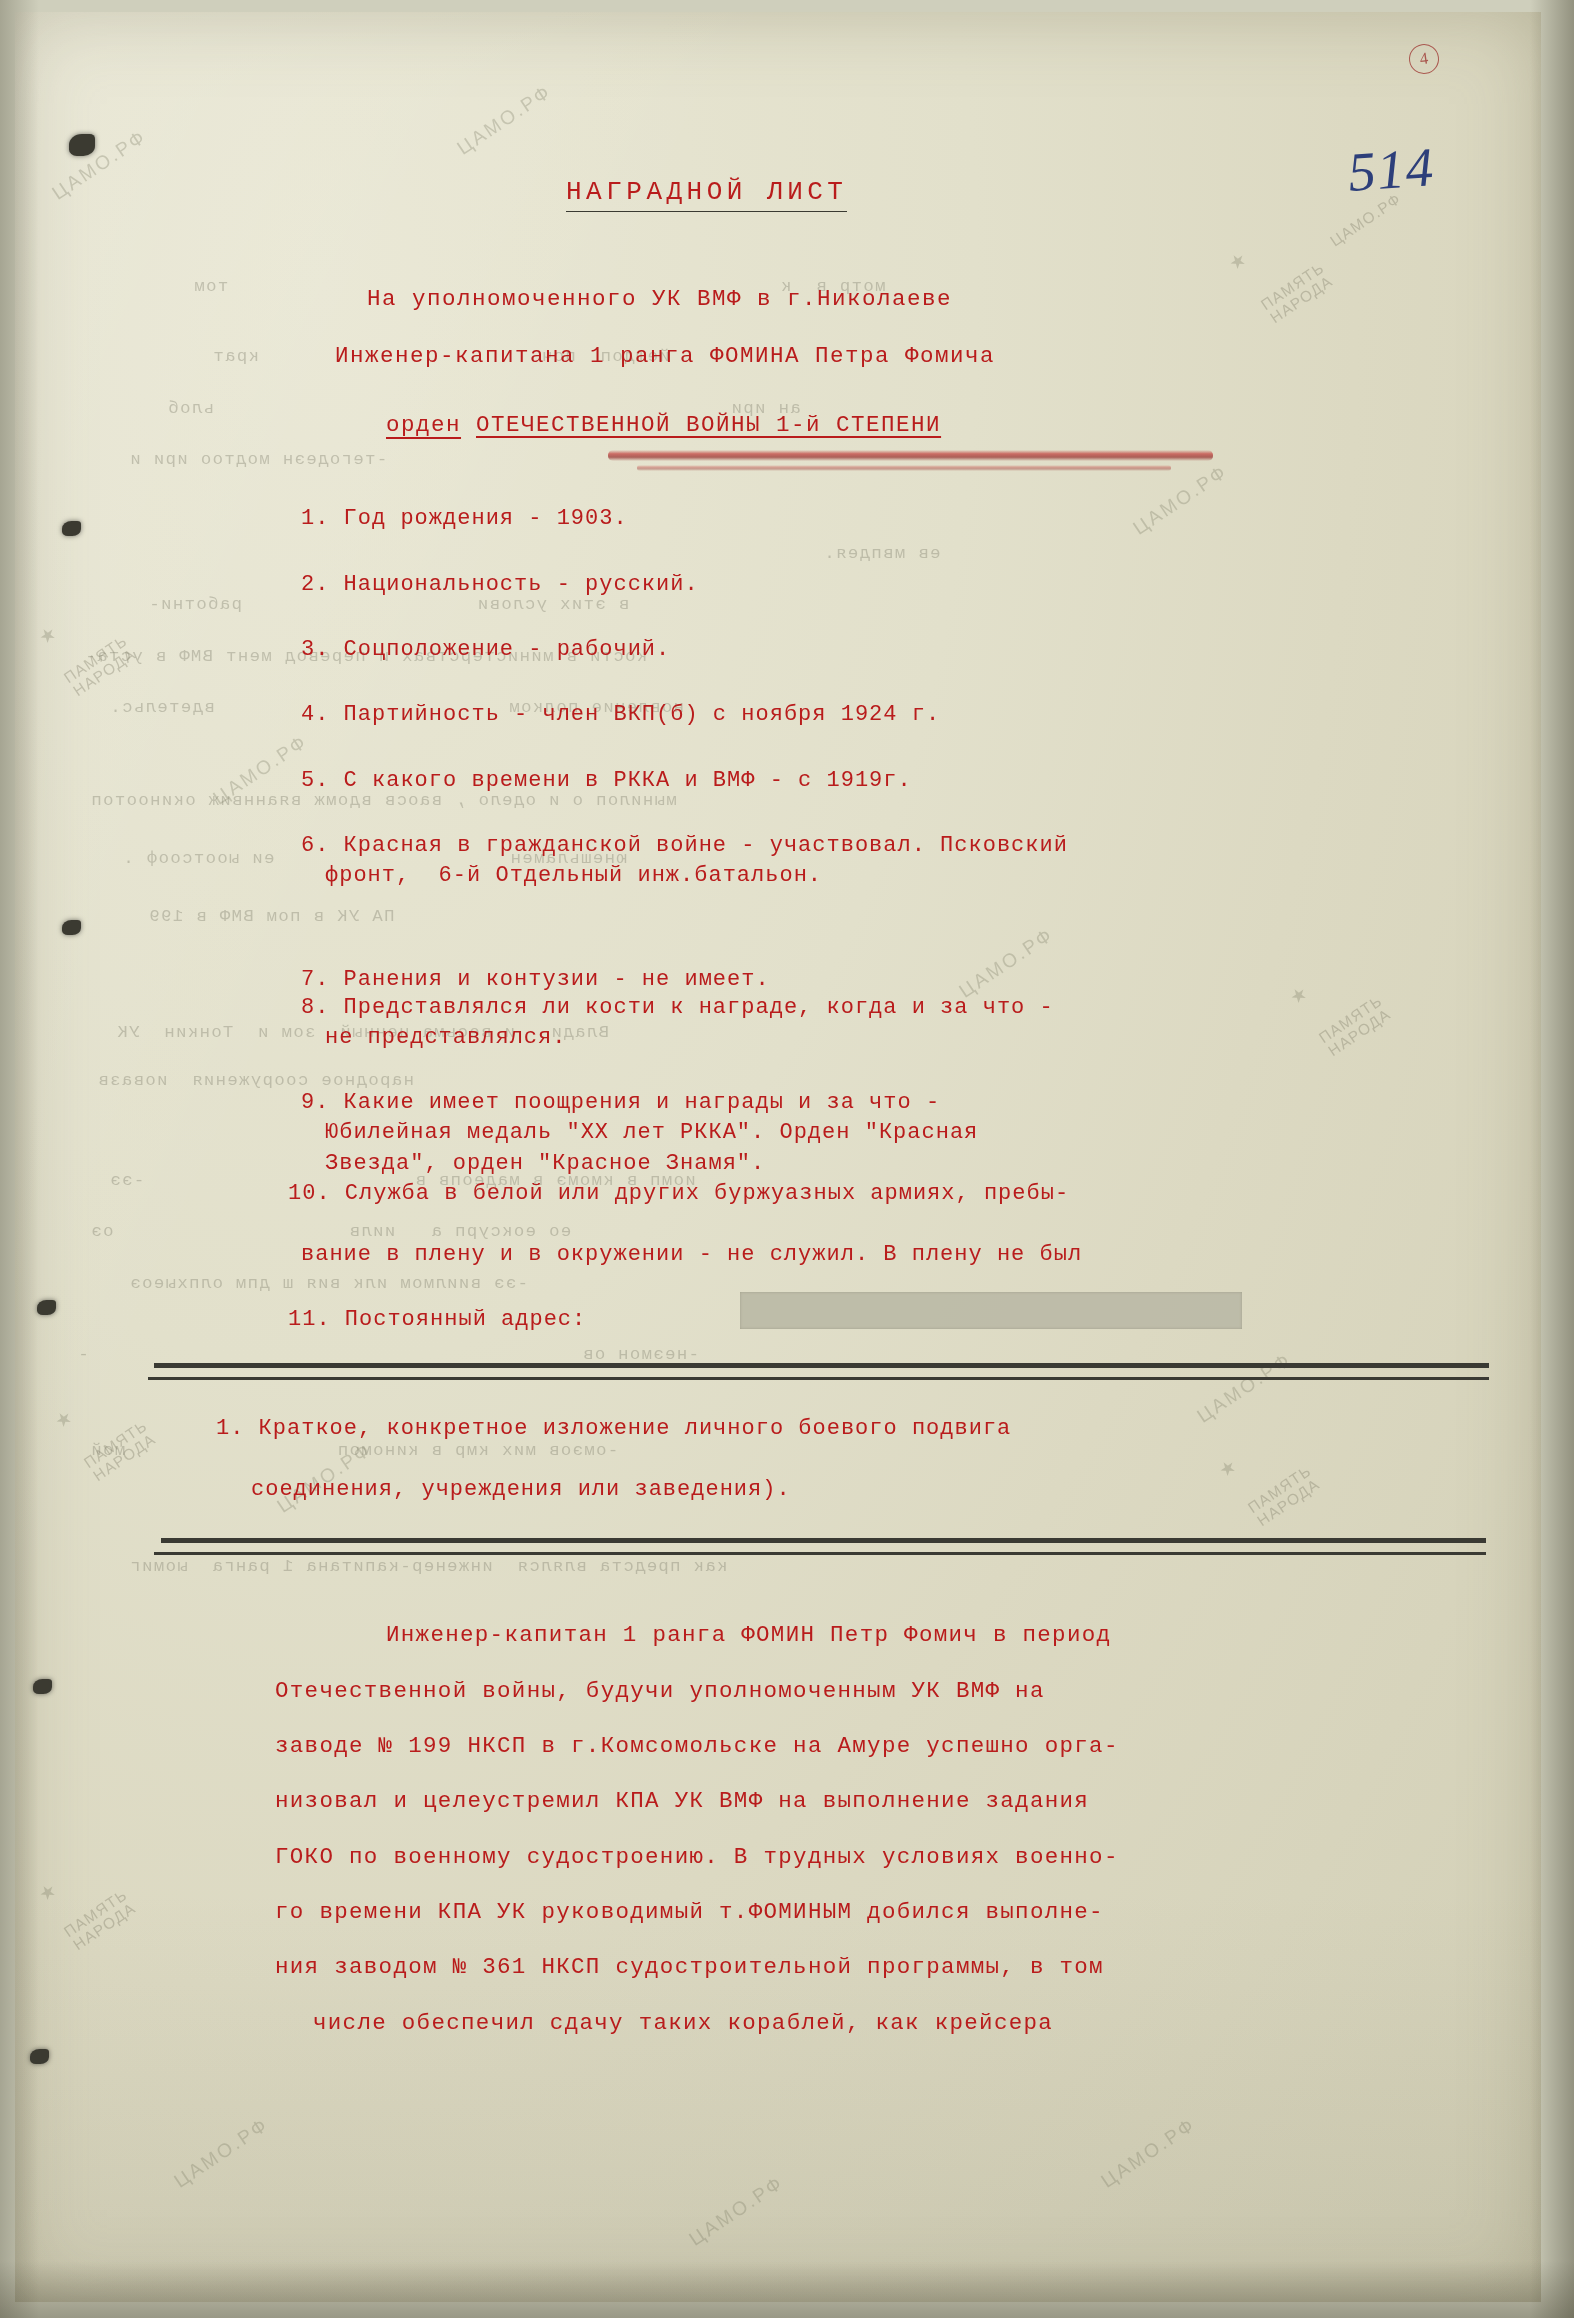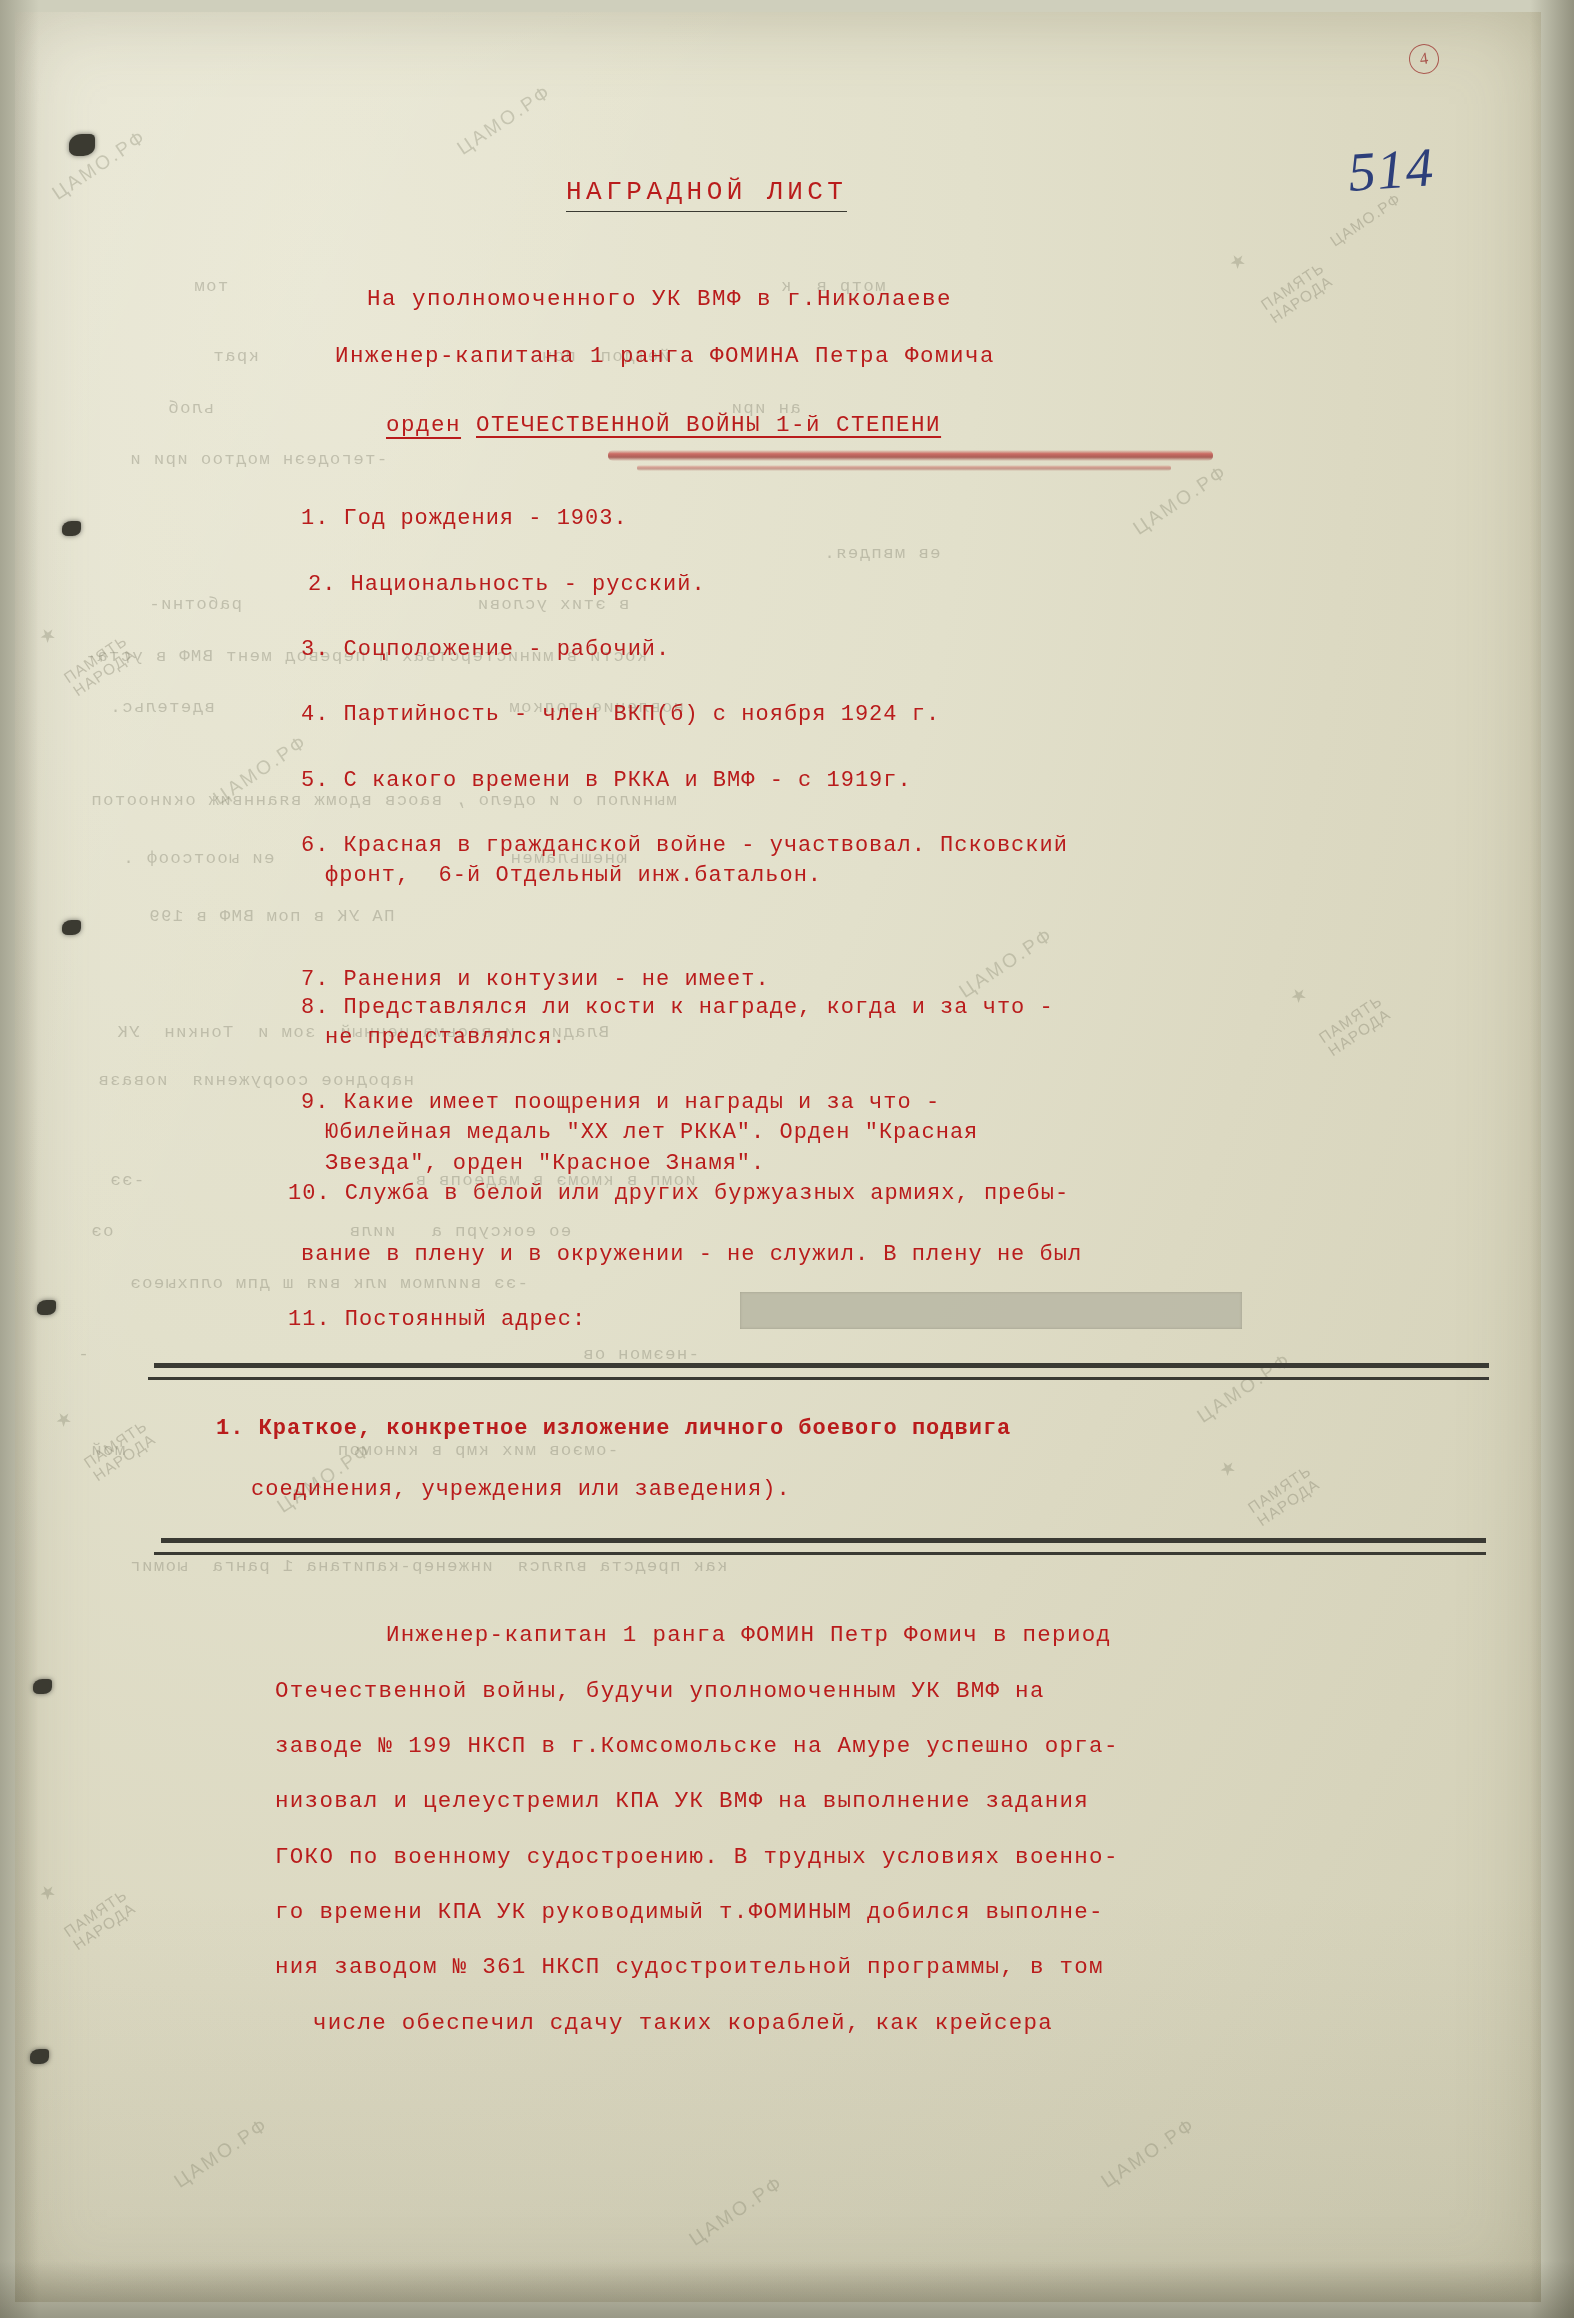--- a/index.html
+++ b/index.html
@@ -244,21 +244,21 @@
   <div class="t hdr" style="left:367px; top:286px;">На уполномоченного УК ВМФ в г.Николаеве</div>
   <div class="t hdr" style="left:335px; top:343px;">Инженер-капитана 1 ранга ФОМИНА Петра Фомича</div>
 
   <div class="t hdr" style="left:386px; top:412px; text-decoration:underline; text-underline-offset:5.8px;">орден</div>
   <div class="t hdr hdr-u" style="left:476px; top:412px;">ОТЕЧЕСТВЕННОЙ ВОЙНЫ 1-й СТЕПЕНИ</div>
   <div class="red-line" style="left:608px; top:450px; width:605px;"></div>
   <div class="red-line tail" style="left:637px; top:465px; width:534px;"></div>
 
   <div class="t item" style="left:301px; top:505px;"><span>1.</span> <span>Год рождения - 1903.</span></div>
 
-  <div class="t item" style="left:308px; top:571px;"><span>2.</span> <span>Национальность - русский.</span></div>
+  <div class="t item" style="left:301px; top:571px;"><span>2.</span> <span>Национальность - русский.</span></div>
 
   <div class="t item" style="left:301px; top:636px;"><span>3.</span> <span>Соцположение - рабочий.</span></div>
 
   <div class="t item" style="left:301px; top:701px;"><span>4.</span> <span>Партийность - член ВКП(б) с ноября 1924 г.</span></div>
 
   <div class="t item" style="left:301px; top:767px;"><span>5.</span> <span>С какого времени в РККА и ВМФ - с 1919г.</span></div>
 
   <div class="t item" style="left:301px; top:832px;"><span>6.</span> <span>Красная в гражданской войне - участвовал. Псковский</span></div>
   <div class="t item" style="left:325px; top:862px;">фронт,  6-й Отдельный инж.батальон.</div>
 
@@ -273,21 +273,21 @@
 
   <div class="t item" style="left:288px; top:1180px;"><span>10.</span> <span>Служба в белой или других буржуазных армиях, пребы-</span></div>
   <div class="t item" style="left:301px; top:1241px;">вание в плену и в окружении - не служил. В плену не был</div>
 
   <div class="t item" style="left:288px; top:1306px;"><span>11.</span> <span>Постоянный адрес:</span></div>
   <div class="redact" style="left:740px; top:1292px; width:502px; height:37px;"></div>
 
   <div class="rule" style="left:154px; top:1363px; width:1335px;"></div>
   <div class="rule thin" style="left:148px; top:1377px; width:1341px;"></div>
 
-  <div class="t item" style="left:216px; top:1415px;font-weight:bold;"><span>1.</span> <span>Краткое, конкретное изложение личного боевого подвига</span></div>
+  <div class="t item" style="left:216px; top:1415px;"><span>1.</span> <span>Краткое, конкретное изложение личного боевого подвига</span></div>
   <div class="t item" style="left:251px; top:1476px;">соединения, учреждения или заведения).</div>
 
   <div class="rule" style="left:161px; top:1538px; width:1325px;"></div>
   <div class="rule thin" style="left:154px; top:1552px; width:1332px;"></div>
 
   <div class="t body" style="left:386px; top:1608px;">Инженер-капитан 1 ранга ФОМИН Петр Фомич в период</div>
   <div class="t body" style="left:275px; top:1664px;">Отечественной войны, будучи уполномоченным УК ВМФ на</div>
   <div class="t body" style="left:275px; top:1719px;">заводе № 199 НКСП в г.Комсомольске на Амуре успешно орга-</div>
   <div class="t body" style="left:275px; top:1774px;">низовал и целеустремил КПА УК ВМФ на выполнение задания</div>
   <div class="t body" style="left:275px; top:1830px;">ГОКО по военному судостроению. В трудных условиях военно-</div>

